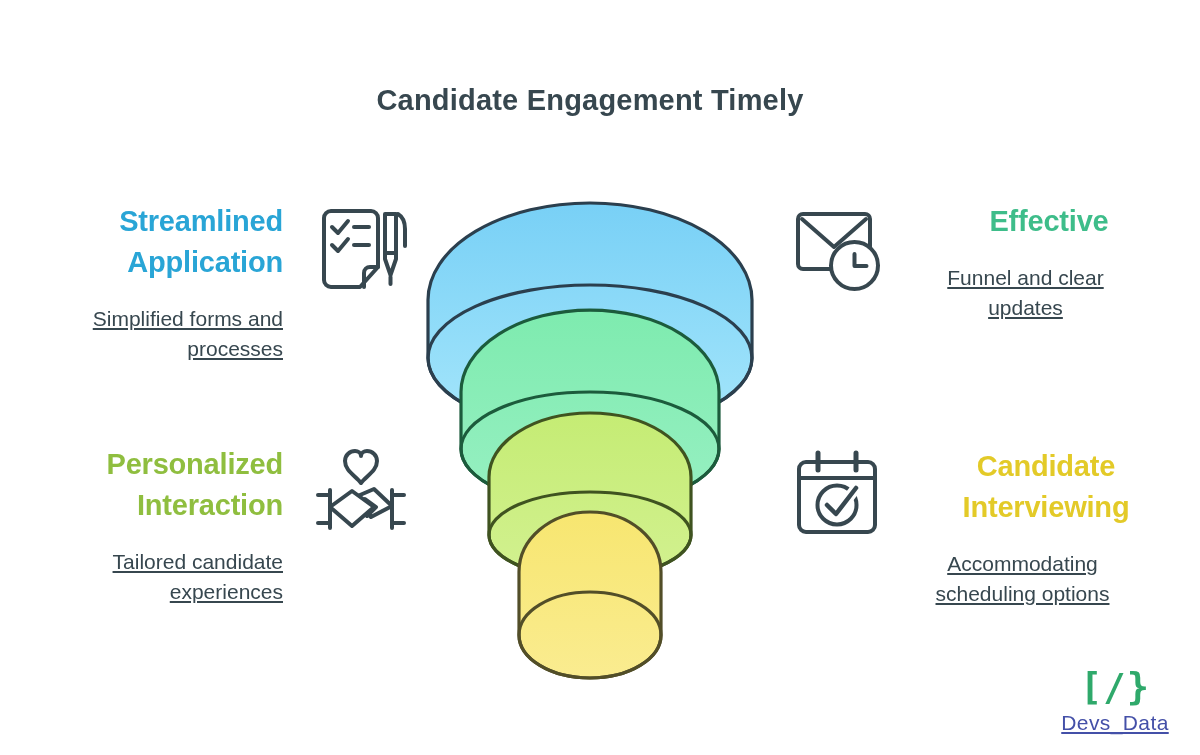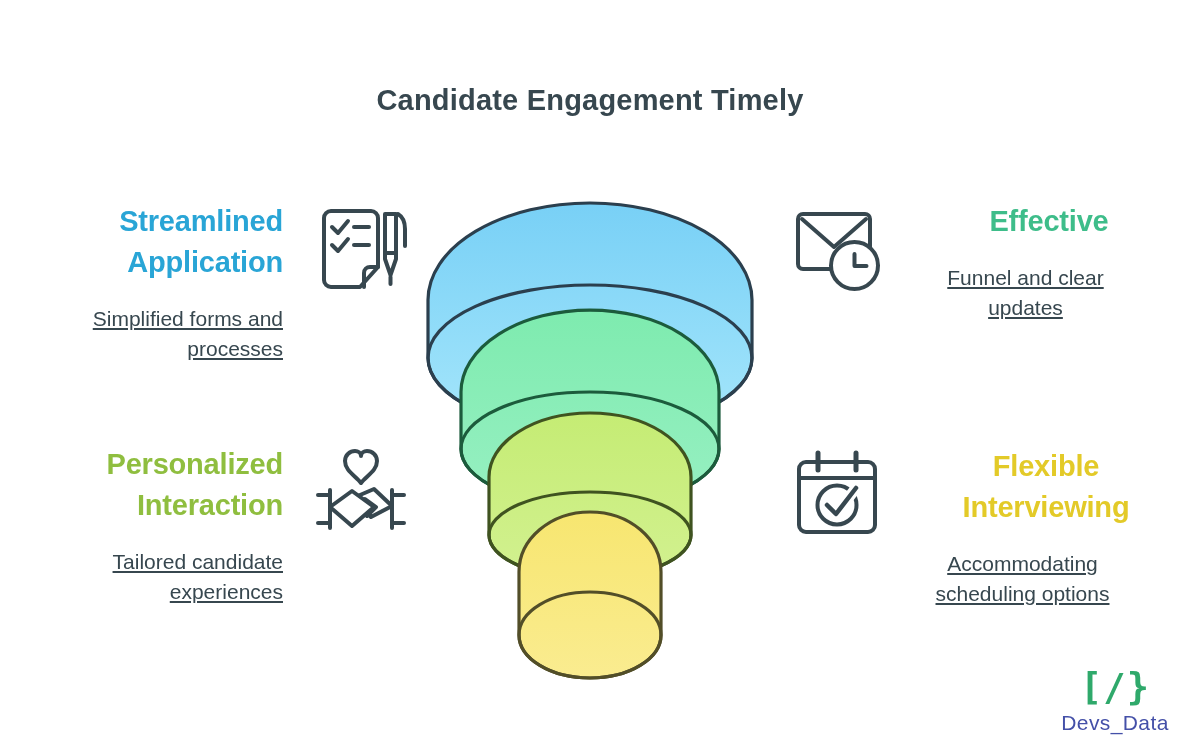--- a/index.html
+++ b/index.html
@@ -128,23 +128,23 @@
     <rect x="8" y="16" width="76" height="70" rx="7" style="fill:#ffffff"></rect>
     <path d="M8 32 H84"></path>
     <path d="M27 7 V24" style="stroke-width:5"></path>
     <path d="M65 7 V24" style="stroke-width:5"></path>
     <circle cx="46" cy="59" r="19.5"></circle>
     <path d="M36 59 L45 68 L65 42" style="stroke:#ffffff;stroke-width:11"></path>
     <path d="M36 59 L45 68 L65 42" style="stroke-width:4.5"></path>
   </svg>
   <div class="txtcol">
     <div class="heading" style="color: rgb(227, 202, 40);">
-      <span>Flexible</span>
+      <span>Candidate</span>
       <span>Interviewing</span>
     </div>
     <div class="body-text">Accommodating scheduling options</div>
   </div>
 </div>
 
 <div class="logo">
   <div class="logo-glyph" style="color: rgb(47, 169, 107);">[/}</div>
-  <div class="logo-text" style="color: rgb(68, 80, 168);">Devs_Data</div>
+  <div class="logo-text" style="color: rgb(68, 80, 168); text-decoration: underline;">Devs_Data</div>
 </div>
 
 </body></html>

